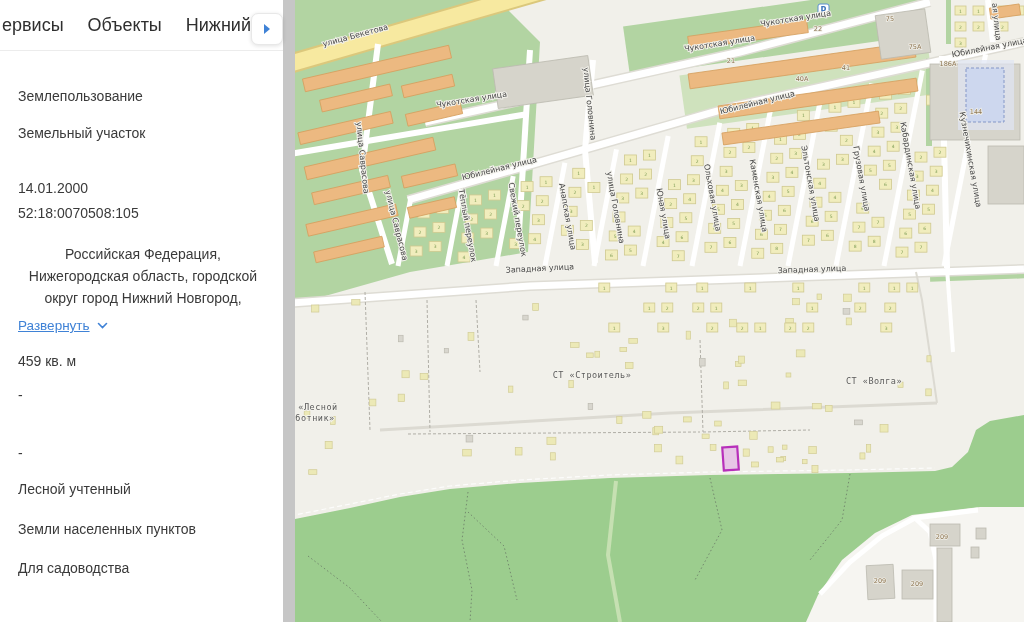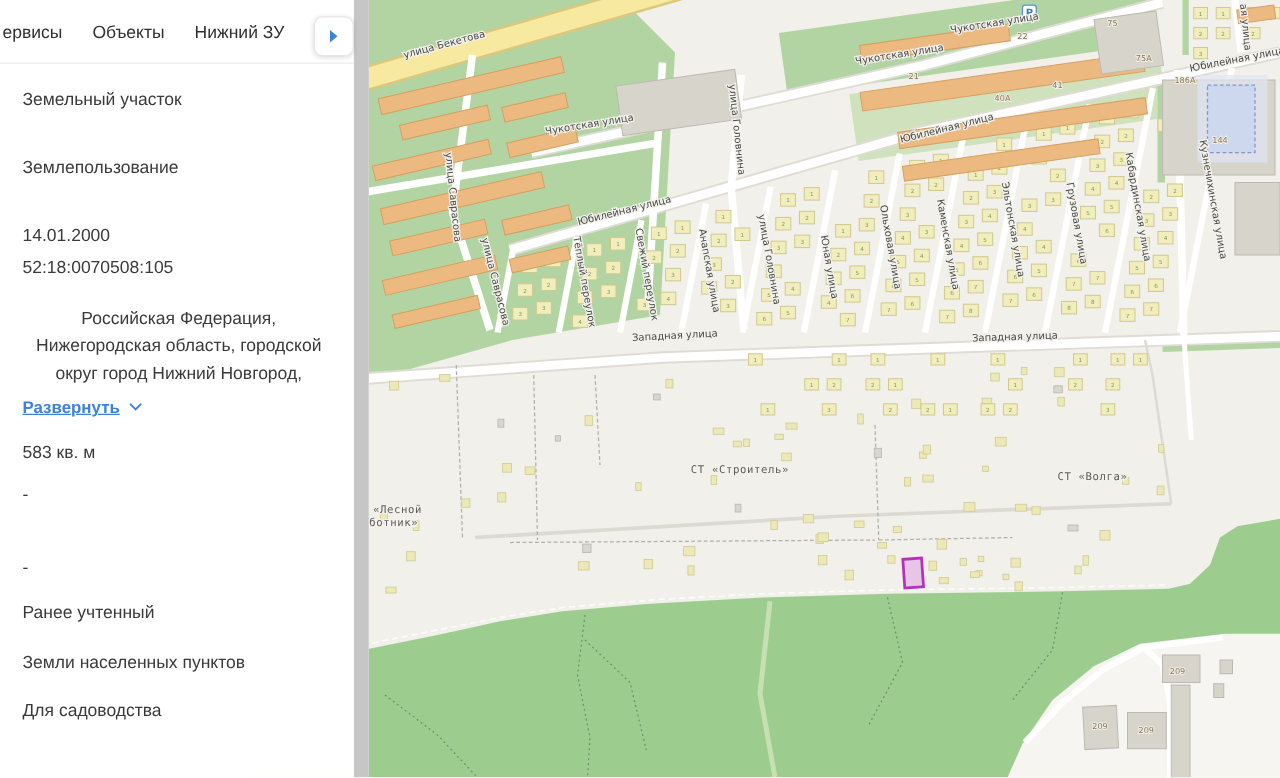--- a/index.html
+++ b/index.html
@@ -1,30 +1,30 @@
 <!DOCTYPE html>
 <html><head>
 <meta charset="utf-8">
 <style>
   html,body{margin:0;padding:0;background:#fff;}
   #app{position:relative;width:1024px;height:622px;overflow:hidden;background:#fff;
        font-family:"Liberation Sans",sans-serif;-webkit-font-smoothing:antialiased;}
   
   #sidebar{position:absolute;left:0;top:0;width:283px;height:622px;background:#fff;z-index:3;}
   .tabs{height:50px;display:flex;align-items:center;gap:24px;padding-left:2px;
-        border-bottom:1px solid #ececec;font-size:14px;color:#2f2f2f;white-space:nowrap;overflow:hidden;}
+        border-bottom:1px solid #ececec;font-size:18px;color:#2f2f2f;white-space:nowrap;overflow:hidden;}
   .tab{cursor:pointer;}
   #tab-scroll-btn{position:absolute;left:251px;top:13px;width:30px;height:30px;background:#fff;
         border:1px solid #e8e8e8;border-radius:7px;box-shadow:0 1px 4px rgba(0,0,0,.12);
         display:flex;align-items:center;justify-content:center;z-index:4;cursor:pointer;}
   .content{padding:0 18px;font-size:14px;color:#3a3a3a;}
   .row{line-height:17px;}
   .r0{margin-top:20px}.r1{margin-top:37px}.r2{margin-top:38px}.r3{margin-top:8px}
   .r4{margin-top:20px}.raddr{margin-top:21px;line-height:22px;width:250px;text-align:center;}
-  .rlink{margin-top:9px;display:flex;align-items:center;gap:7px;font-weight:bold;}
+  .rlink{margin-top:9px;display:flex;align-items:center;gap:7px;}
   .r7{margin-top:20px}.r8{margin-top:17px}.r9{margin-top:41px}.r10{margin-top:19px}
   .r11{margin-top:23px}.r12{margin-top:22px}
   a.expand{color:#3f82d6;text-decoration:underline;font-size:13.5px;cursor:pointer;}
   
   #map-edge{position:absolute;left:283px;top:0;width:12px;height:622px;background:#c6c6c6;z-index:2;}
   #map-wrap{position:absolute;left:295px;top:0;width:729px;height:622px;z-index:1;}
   svg text{font-family:"DejaVu Sans",sans-serif;}
   .stlbl{fill:#474747;font-size:8px;paint-order:stroke;stroke:#f3f2ec;stroke-width:2px;}
   .arealbl{fill:#5b5b5b;font-size:8.5px;font-family:"DejaVu Sans Mono",monospace;letter-spacing:.5px;
            paint-order:stroke;stroke:#f3f2ec;stroke-width:2px;}
@@ -42,35 +42,35 @@
       <span class="tab">Объекты</span>
       <span class="tab">Нижний ЗУ</span>
       <span class="tab">Соста</span>
     </div>
     <div id="tab-scroll-btn">
       <svg width="10" height="12" viewBox="0 0 10 12">
         <path d="M2,1 L8,6 L2,11 Z" fill="#3f82d6"></path>
       </svg>
     </div>
     <div class="content">
+      <div class="row r1">Землепользование</div>
       <div class="row r0">Земельный участок</div>
-      <div class="row r1">Землепользование</div>
       <div class="row r2">14.01.2000</div>
       <div class="row r3">52:18:0070508:105</div>
       <div class="row raddr">Российская Федерация, Нижегородская область, городской округ город Нижний Новгород,</div>
       <div class="rlink">
         <a class="expand">Развернуть</a>
         <svg width="11" height="8" viewBox="0 0 11 8">
           <path d="M1.5,1.5 L5.5,5.5 L9.5,1.5" fill="none" stroke="#3f82d6" stroke-width="1.6" stroke-linecap="round"></path>
         </svg>
       </div>
-      <div class="row r7">583 кв. м</div>
+      <div class="row r7">459 кв. м</div>
       <div class="row r8">-</div>
       <div class="row r9">-</div>
-      <div class="row r10">Ранее учтенный</div>
+      <div class="row r10">Лесной учтенный</div>
       <div class="row r11">Земли населенных пунктов</div>
       <div class="row r12">Для садоводства</div>
 
     </div>
   </div>
 
   <div id="map-edge"></div>
 
   <div id="map-wrap">
   <svg id="map" width="729" height="622" viewBox="5 0 729 622">

